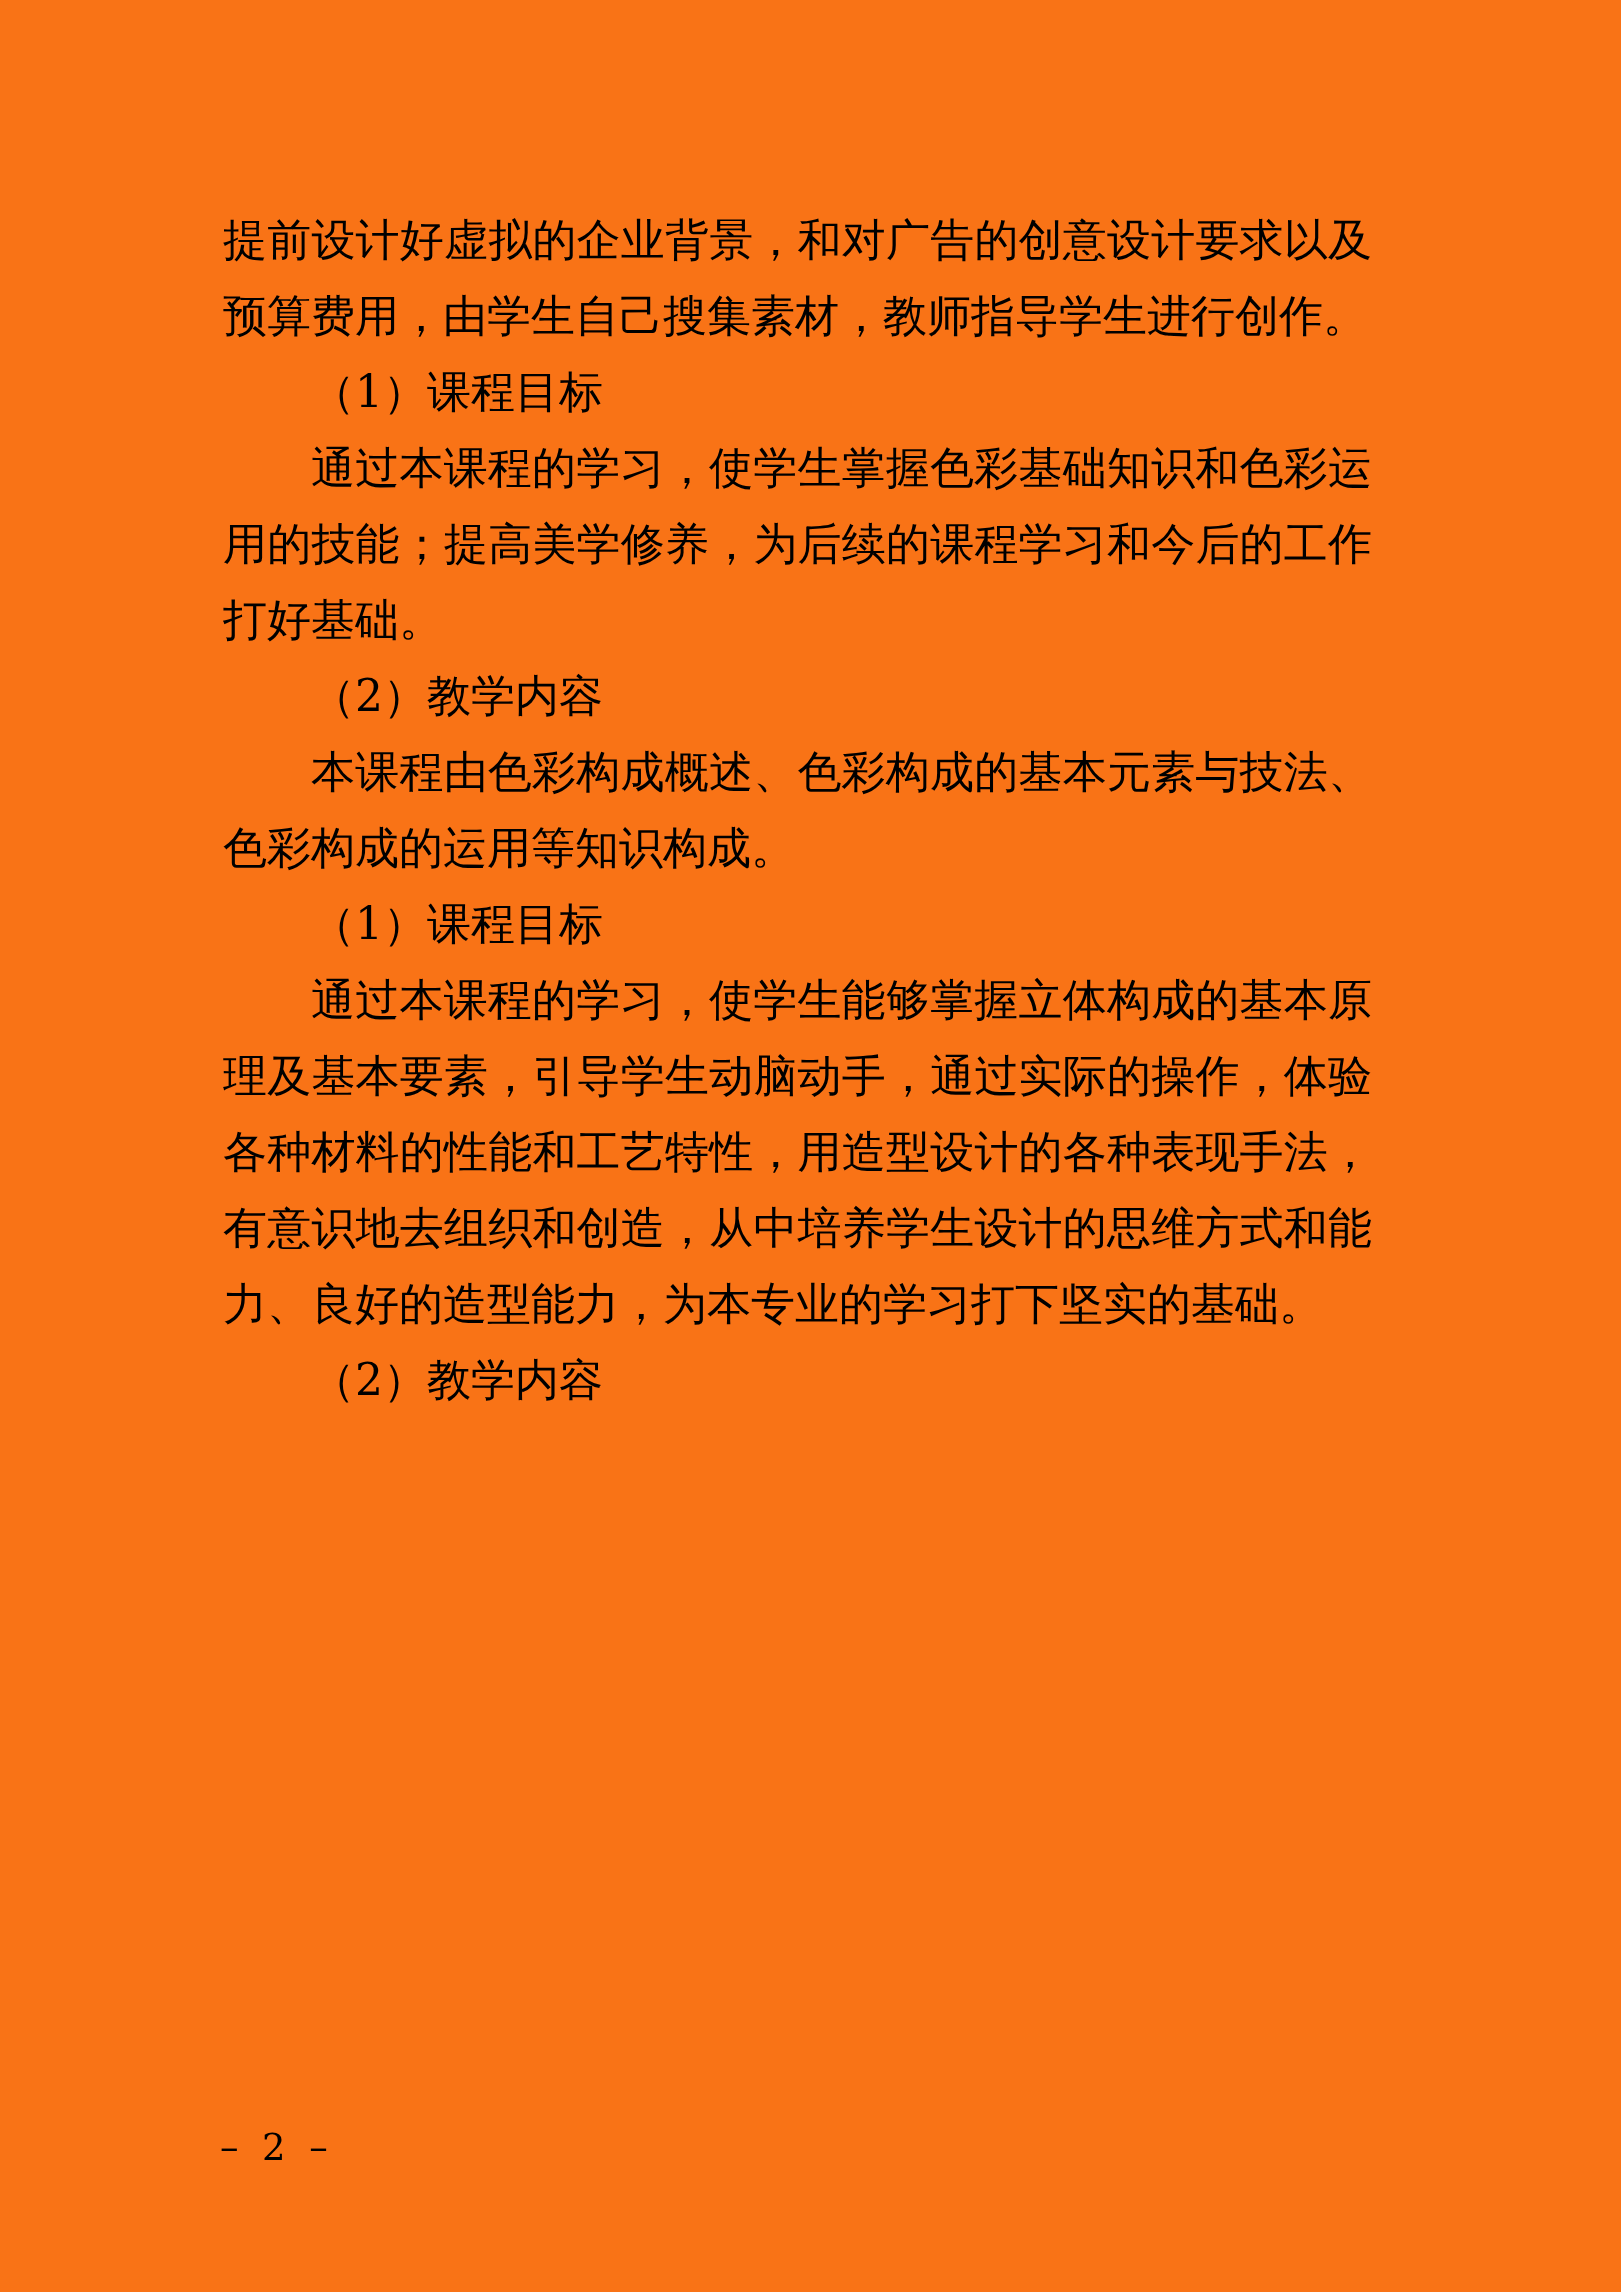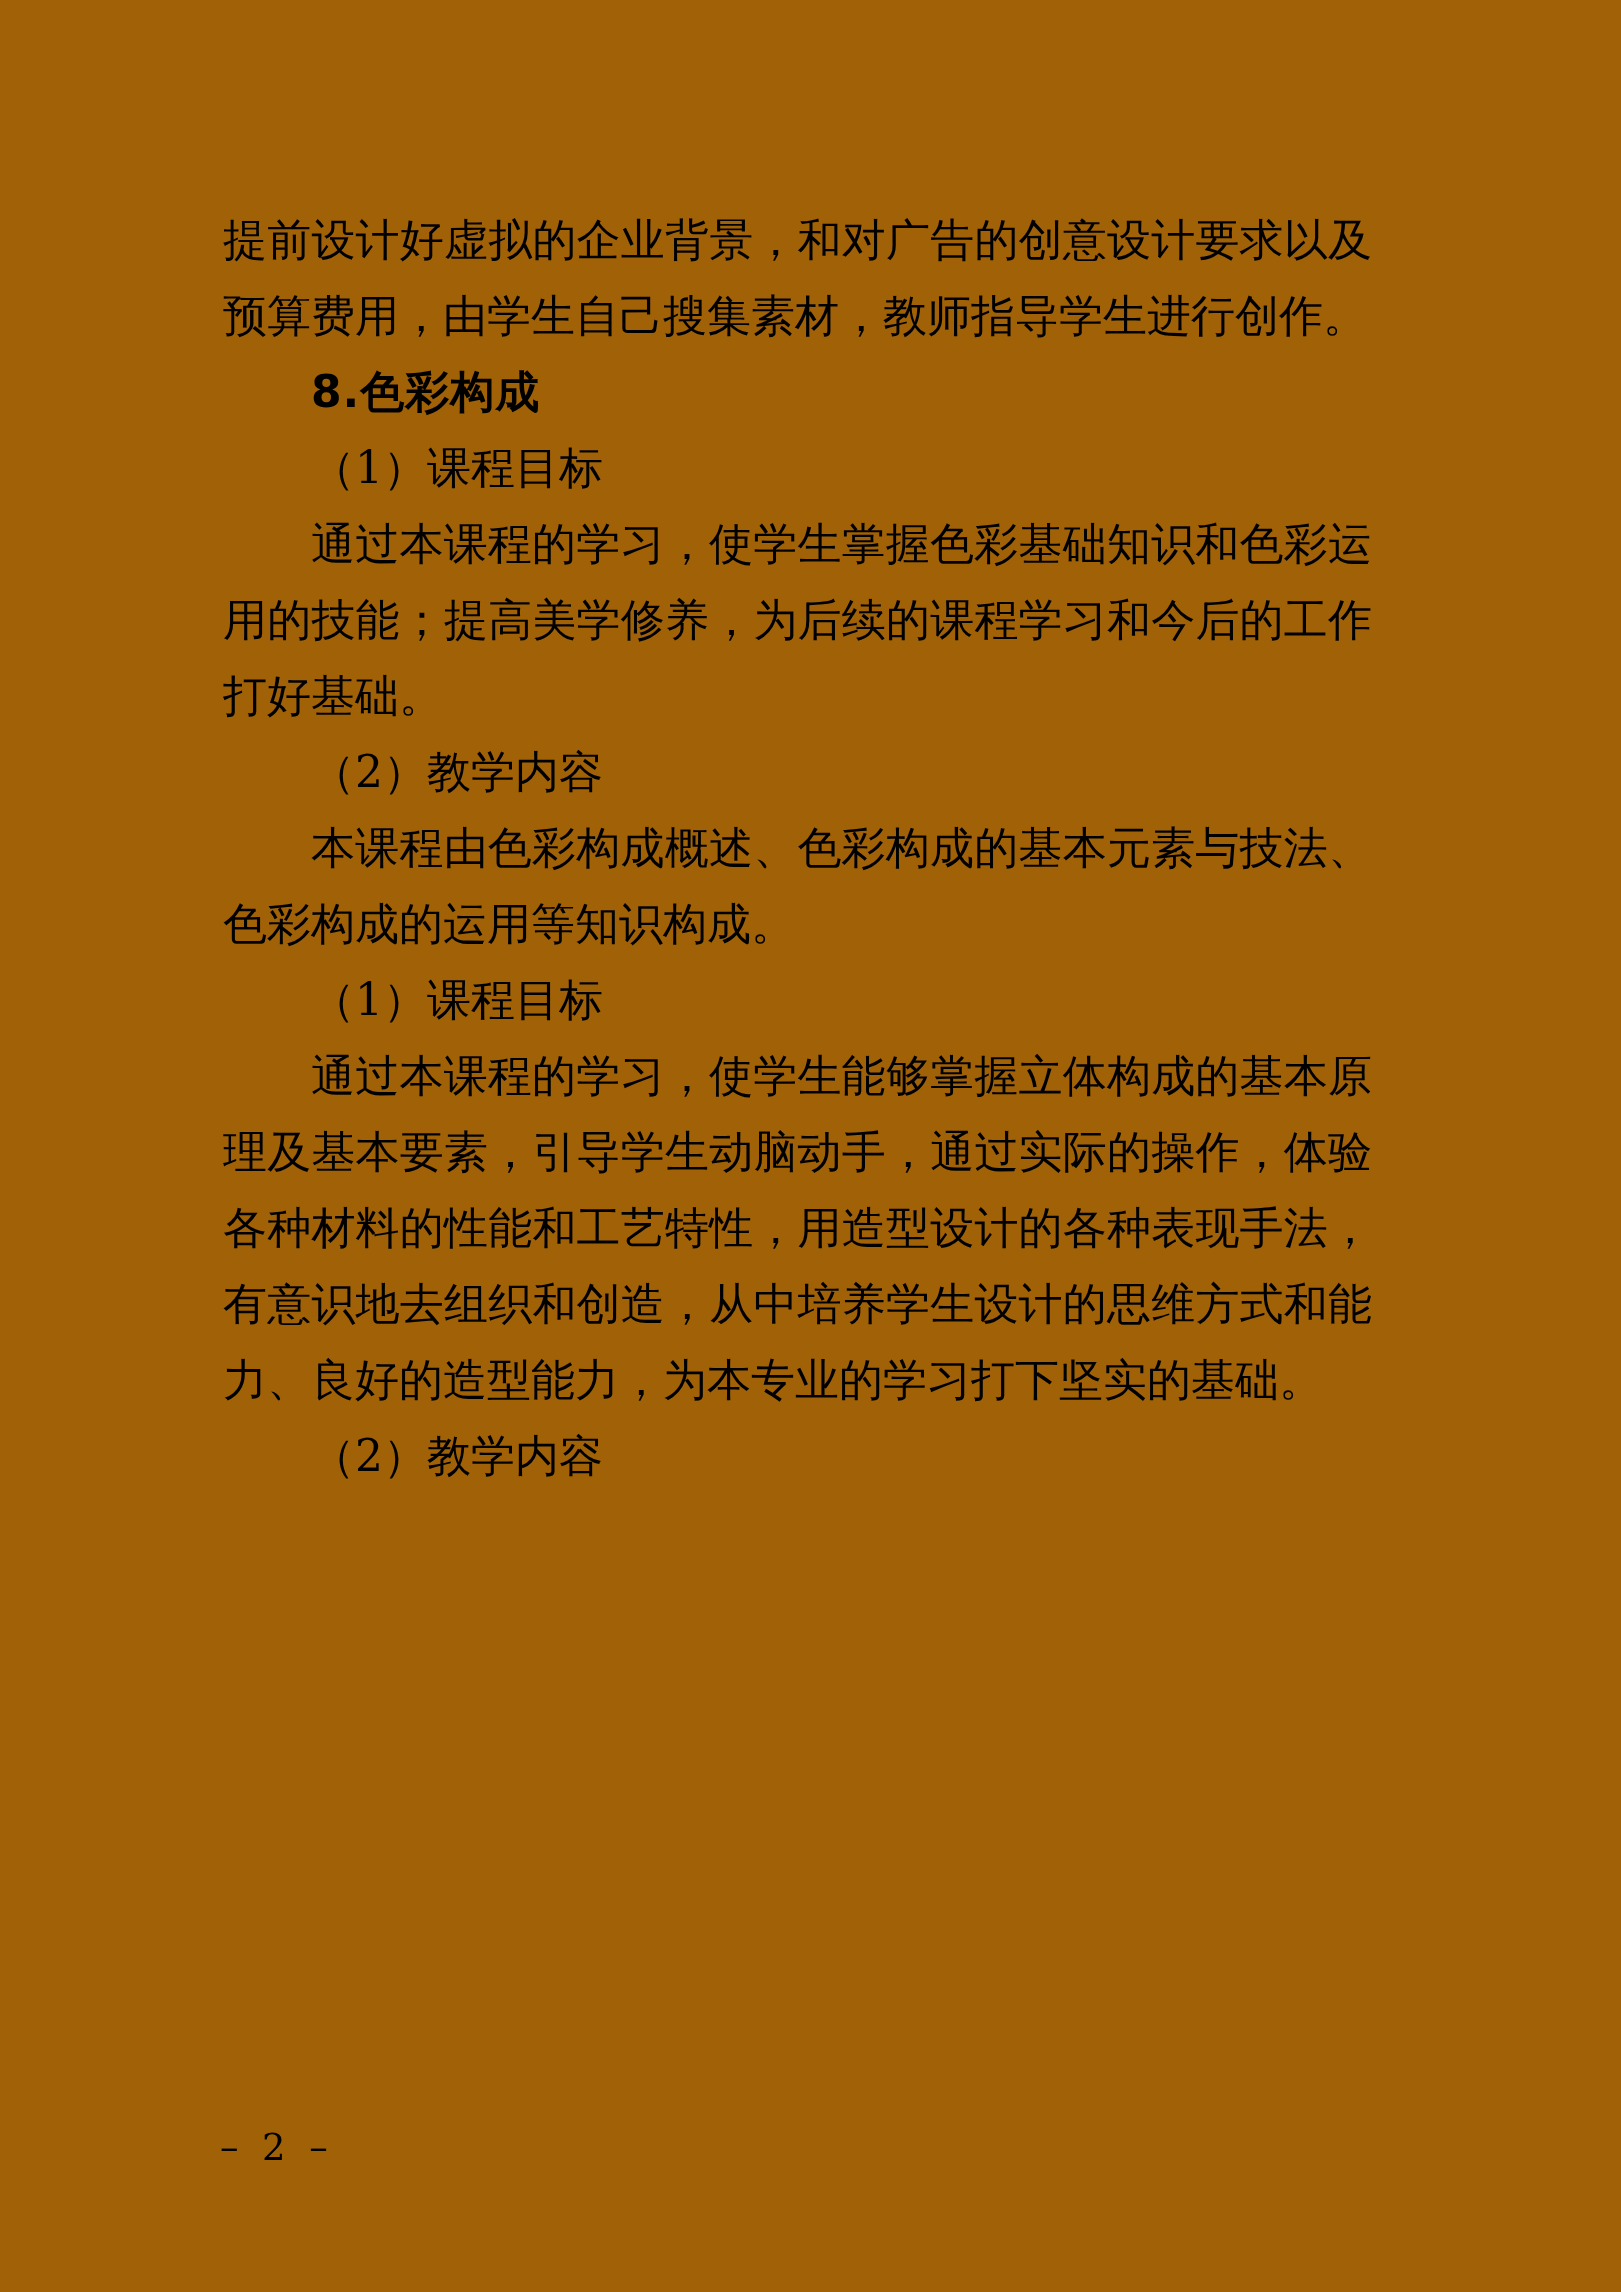--- a/index.html
+++ b/index.html
@@ -4,21 +4,21 @@
 <style>
   html, body {
     margin: 0;
     padding: 0;
     background: #ffffff;
   }
   .page {
     position: relative;
     width: 1621px;
     height: 2293px;
-    background: #a16207;
+    background: #f97316;
     overflow: hidden;
     color: #000000;
   }
   .text-block {
     position: absolute;
     left: 223px;
     top: 202px;
     width: 1149px;
     font-family: "DejaVu Serif", "Liberation Serif", serif;
     font-size: 44px;
@@ -53,21 +53,20 @@
     color: #000000;
   }
 </style>
 </head>
 <body>
 
 <div class="page">
 
   <div class="text-block">
     <p class="para no-indent">提前设计好虚拟的企业背景，和对广告的创意设计要求以及预算费用，由学生自己搜集素材，教师指导学生进行创作。</p>
-    <p class="para heading">8.色彩构成</p>
     <p class="para">（1）课程目标</p>
     <p class="para">通过本课程的学习，使学生掌握色彩基础知识和色彩运用的技能；提高美学修养，为后续的课程学习和今后的工作打好基础。</p>
     <p class="para">（2）教学内容</p>
     <p class="para">本课程由色彩构成概述、色彩构成的基本元素与技法、色彩构成的运用等知识构成。</p>
     <p class="para">（1）课程目标</p>
     <p class="para">通过本课程的学习，使学生能够掌握立体构成的基本原理及基本要素，引导学生动脑动手，通过实际的操作，体验各种材料的性能和工艺特性，用造型设计的各种表现手法，有意识地去组织和创造，从中培养学生设计的思维方式和能力、良好的造型能力，为本专业的学习打下坚实的基础。</p>
     <p class="para">（2）教学内容</p>
   </div>
 
   <div class="footer">– 2 –</div>

